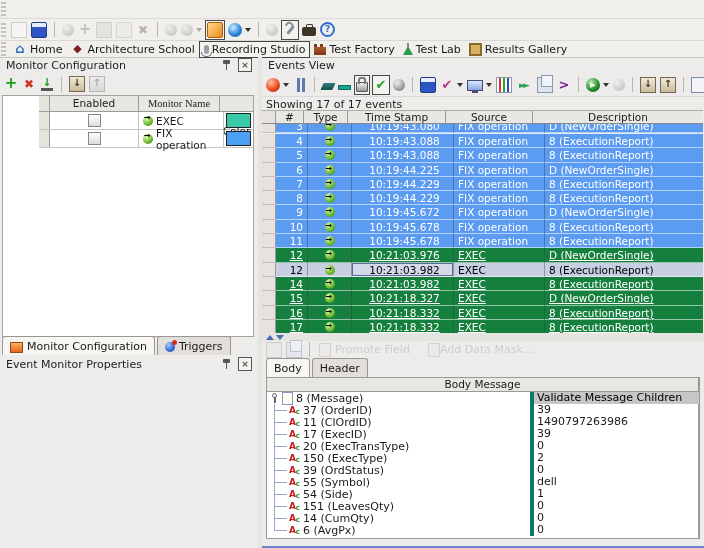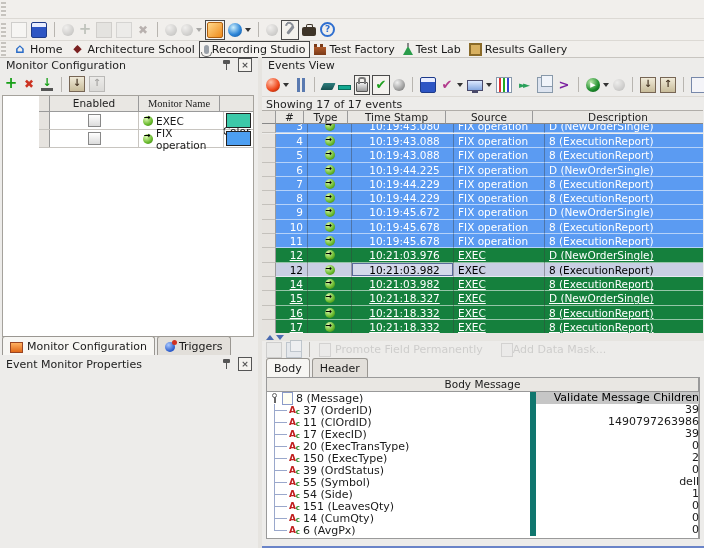--- a/index.html
+++ b/index.html
@@ -132,21 +132,21 @@
   #msg-toolbar .lbl{margin-right:10px;}
   #msg-tabs{height:19px;display:flex;padding-left:4px;}
   #msg-table{position:absolute;left:4px;right:4px;top:36px;bottom:7px;background:#fff;border:1px solid #9a9a9a;overflow:hidden;}
   .thdr{display:flex;height:13px;background:#e9e7e3;border-bottom:1px solid #999;font-size:10.5px;flex-direction:column;}
   .thdr .h1{flex:0 0 263px;text-align:center;line-height:13px;border-right:1px solid #999;}
   .thdr .h2{flex:1;display:flex;align-items:center;justify-content:flex-end;gap:4px;padding-right:34px;}
   .vsphere{width:9px;height:9px;border-radius:50%;background:radial-gradient(circle at 35% 30%,#8aa0ff,#1a2a9c 60%,#0a1050);display:inline-block;}
   #tree-body{position:relative;font-size:11px;}
   .trow{display:flex;height:12px;align-items:center;}
   .trow .bodycell{flex:0 0 263px;display:flex;align-items:center;overflow:hidden;white-space:nowrap;}
-  .trow .valcell{flex:1;border-left:6px solid #0f766e;padding-left:3px;overflow:hidden;white-space:nowrap;height:12px;line-height:12px;text-align:right;}
+  .trow .valcell{flex:1;border-left:4px solid #0f766e;padding-left:3px;overflow:hidden;white-space:nowrap;height:12px;line-height:12px;}
   .valcell.greybg{background:#c6c6c6;color:#000;}
   .expander{width:10px;height:10px;position:relative;margin-left:2px;flex:0 0 auto;}
   .expander::before{content:"";position:absolute;left:3px;top:0;width:3px;height:3px;border:1.5px solid #666;border-radius:50%;}
   .expander::after{content:"";position:absolute;left:5px;top:4px;width:1.5px;height:6px;background:#666;}
   .docicon{width:9px;height:11px;background:#fffef2;border:1px solid #8a9ac8;position:relative;margin:0 3px;flex:0 0 auto;}
   .stub{width:13px;height:7px;border-bottom:1px solid #9aa8cc;margin-left:7px;margin-top:-6px;flex:0 0 auto;}
   .ficon{width:12px;display:inline-block;position:relative;font:bold 9px/10px "DejaVu Sans",sans-serif;flex:0 0 auto;margin:0 2px;}
   .ficon::before{content:"A";color:#c02020;}
   .ficon::after{content:"c";position:absolute;right:1px;bottom:-2px;color:#2a8a2a;font-size:7px;}
   .vline{position:absolute;left:7px;top:12px;width:1px;height:127px;background:#9aa8cc;}
@@ -669,25 +669,25 @@
     <span class="splarrow down"></span>
   </div>
 
   <div id="msg">
     <div id="msg-toolbar">
       <span class="ic i-copy" style="opacity:.45;"></span>
       <span class="ic i-pages" style="opacity:.45;"></span>
       <span class="ic sep"></span>
       <span style="display:inline-flex;align-items:center;gap:4px;">
 
-
           <span class="tbtn disabled" style="gap:4px;">
             <span class="ic i-promote"></span>
-            <span class="lbl">Promote Field Permanently</span>
+            <span class="lbl">Promote Field</span>
           </span>
+
 
           <span class="tbtn disabled" style="gap:0;">
             <span class="ic i-promote"></span>
             <span class="lbl">Add Data Mask...</span>
           </span>
         </span>
     </div>
     <div id="msg-tabs">
 
         <span class="xtab selected">

